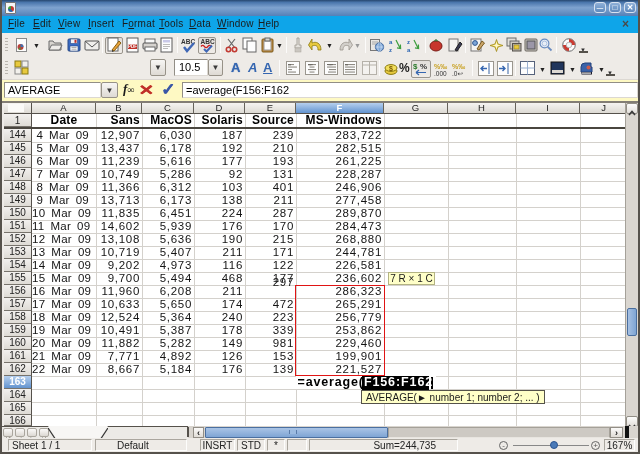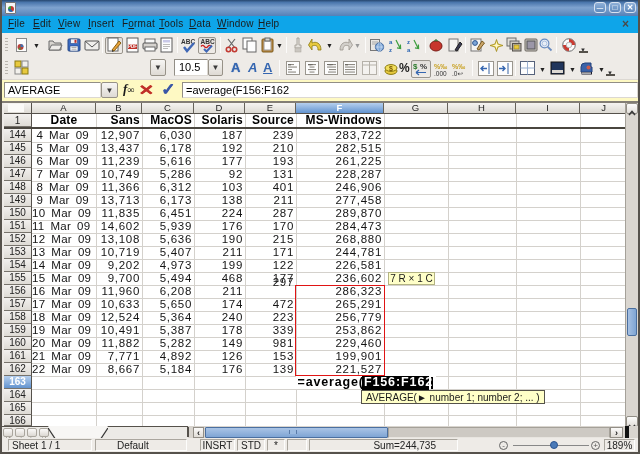--- a/index.html
+++ b/index.html
@@ -451,21 +451,21 @@
     <div class="cell ca" style="left:28px;top:143px">13 Mar 09</div>
     <div class="cell cb" style="left:92px;top:143px">10,719</div>
     <div class="cell cc" style="left:138px;top:143px">5,407</div>
     <div class="cell cd" style="left:190px;top:143px">211</div>
     <div class="cell ce" style="left:241px;top:143px">171</div>
     <div class="cell cf" style="left:292px;top:143px">244,781</div>
     <div class="rh" style="top:156px">154</div>
     <div class="cell ca" style="left:28px;top:156px">14 Mar 09</div>
     <div class="cell cb" style="left:92px;top:156px">9,202</div>
     <div class="cell cc" style="left:138px;top:156px">4,973</div>
-    <div class="cell cd" style="left:190px;top:156px">199</div>
+    <div class="cell cd" style="left:190px;top:156px">116</div>
     <div class="cell ce" style="left:241px;top:156px">122</div>
     <div class="cell cf" style="left:292px;top:156px">226,581</div>
     <div class="rh" style="top:169px">155</div>
     <div class="cell ca" style="left:28px;top:169px">15 Mar 09</div>
     <div class="cell cb" style="left:92px;top:169px">9,700</div>
     <div class="cell cc" style="left:138px;top:169px">5,494</div>
     <div class="cell cd" style="left:190px;top:169px">468</div>
     <div class="cell ce" style="left:241px;top:169px">177</div>
     <div class="cell cf" style="left:292px;top:169px">236,602</div>
     <div class="rh" style="top:182px">156</div>
@@ -579,14 +579,14 @@
 <div class="sfield" style="left:93px;width:92px;padding-left:21px">Default</div>
 <div class="sfield" style="left:198px;width:35px;text-align:center">INSRT</div>
 <div class="sfield" style="left:235px;width:28px;text-align:center">STD</div>
 <div class="sfield" style="left:265px;width:18px;text-align:center">*</div>
 <div class="sfield" style="left:285px;width:20px"></div>
 <div class="sfield" style="left:307px;width:149px;text-align:right;padding-right:21px">Sum=244,735</div>
 <div class="abs" style="top:3px;left:497px;width:9px;height:9px;border:1px solid #666;border-radius:50%;font-size:8px;line-height:7px;text-align:center;color:#555">-</div>
 <div class="abs" style="top:7px;left:511px;width:76px;height:1px;background:#888"></div>
 <div class="abs" style="top:3px;left:548px;width:8px;height:8px;background:#4a7ab8;border:1px solid #2c5590;border-radius:50%"></div>
 <div class="abs" style="top:3px;left:589px;width:9px;height:9px;border:1px solid #666;border-radius:50%;font-size:8px;line-height:8px;text-align:center;color:#555">+</div>
-<div class="sfield" style="left:602px;width:31px;text-align:center">189%</div>
+<div class="sfield" style="left:602px;width:31px;text-align:center">167%</div>
 </div>
 <div id="winborder"></div>
 </body></html>

